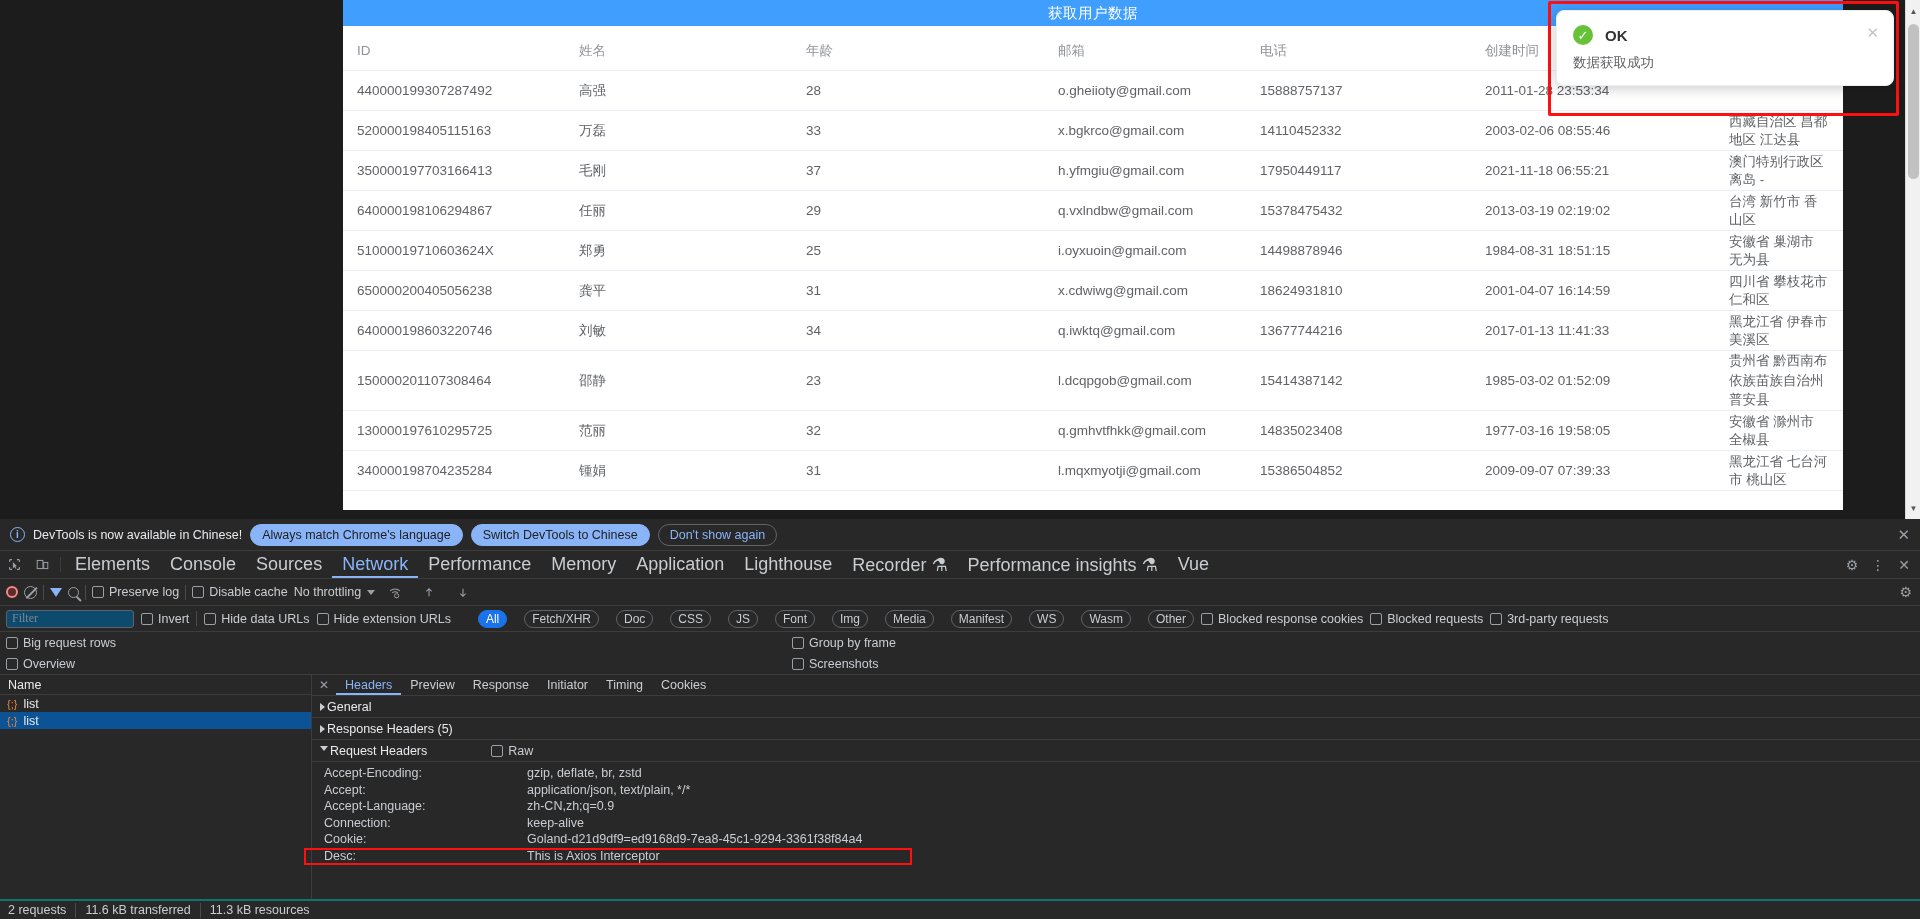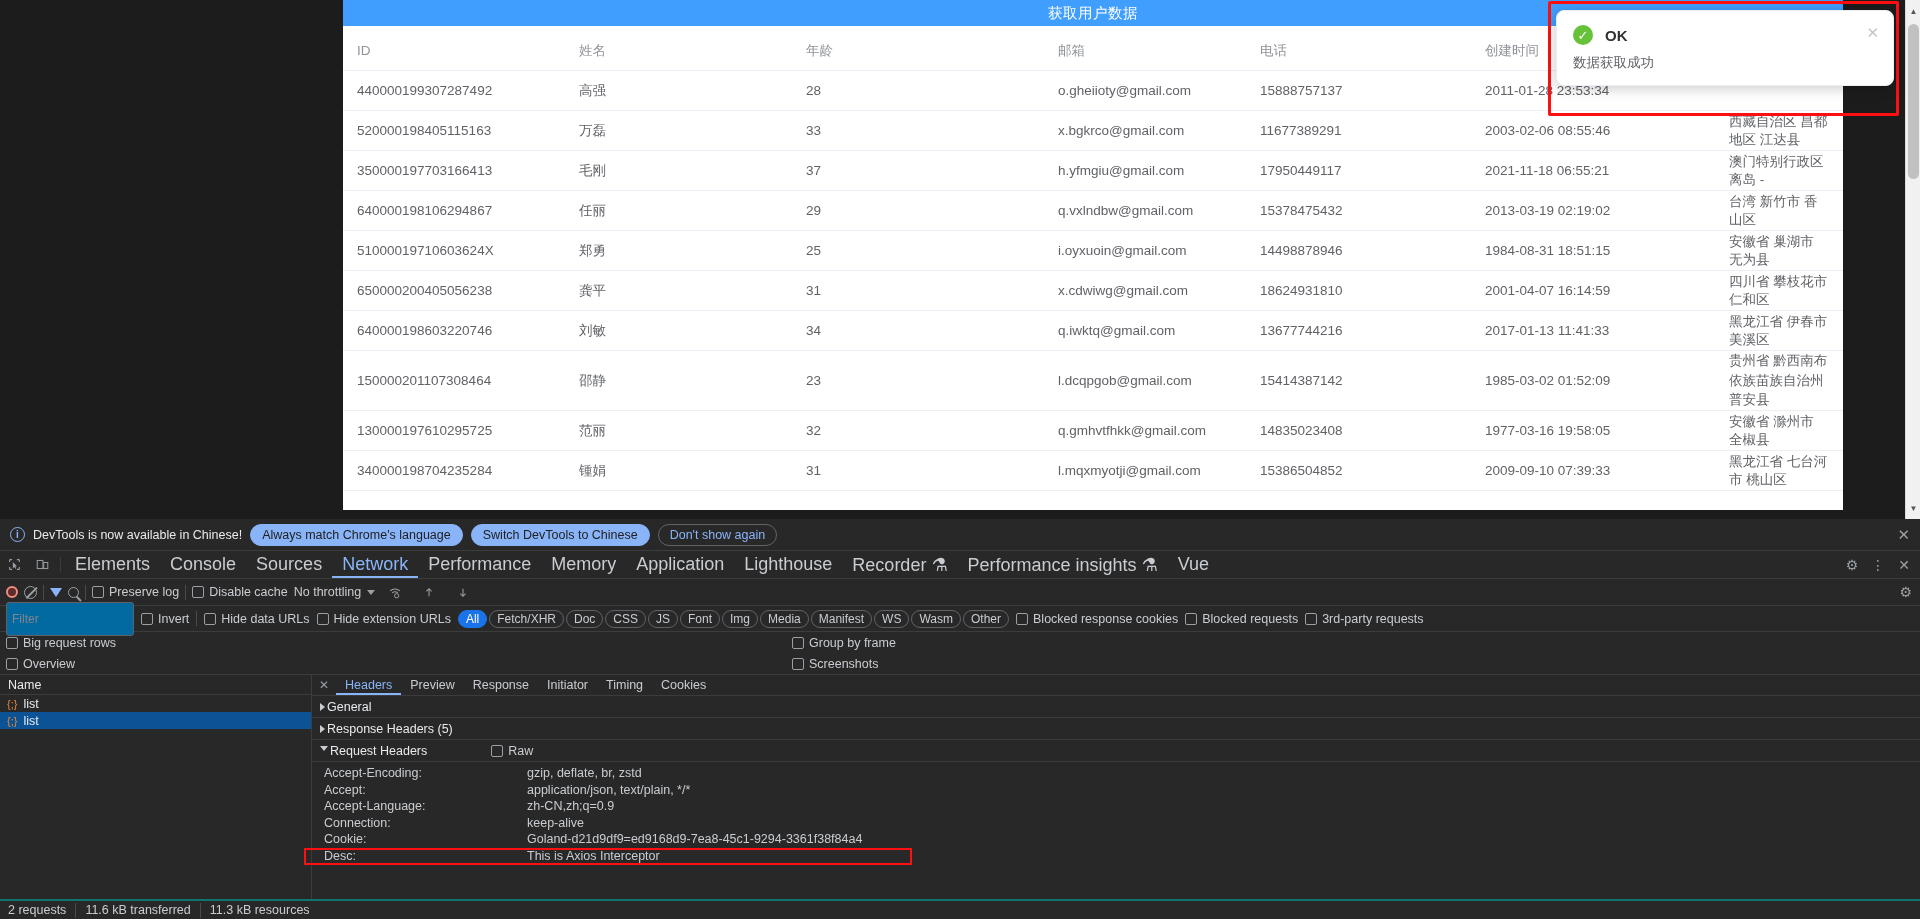--- a/index.html
+++ b/index.html
@@ -142,23 +142,23 @@
   .cb { display: inline-flex; align-items: center; gap: 5px; color: #c9cdd1; font-size: 12.5px; cursor: pointer; white-space: nowrap; }
   .cb .box { width: 12px; height: 12px; border: 1px solid #9aa0a6; border-radius: 2px; background: transparent; flex: none; }
   .thr { color: #c9cdd1; font-size: 12.5px; cursor: pointer; }
   .caret { width:0;height:0;border-left:4px solid transparent;border-right:4px solid transparent;border-top:5px solid #9aa0a6; }
 
   .dt-filterbar {
     height: 26px; display: flex; align-items: center; gap: 7px; padding: 0 6px;
     border-bottom: 1px solid #3c3c3c; position: relative;
   }
   .filter-input {
-    width: 128px; height: 18px; background: #0369a1; border: 1px solid #5f6368;
-    border-radius: 3px; color: #e8eaed; font-size: 12px; padding: 16px 5px;
-    font-family: Liberation Sans, sans-serif;
+    width: 128px; height: 18px; background: #0c4a6e; border: 1px solid #5f6368;
+    border-radius: 3px; color: #e8eaed; font-size: 12px; padding: 0 5px;
+    font-family: Liberation Serif, serif;
   }
   .filter-input::placeholder { color: #80868b; }
   .vbar { width:1px; height:15px; background:#4a4a4a; }
   .typechip {
     padding: 1px 7px; border-radius: 9px; font-size: 12px; color: #c9cdd1;
     border: 1px solid #5f6368; cursor: pointer; white-space: nowrap;
   }
   .typechip.sel { background: #1a73e8; color: #fff; border-color: #1a73e8; }
 
   .dt-rowline { height: 21px; display: flex; align-items: center; padding: 0 6px; position: relative; }
@@ -220,21 +220,21 @@
           <div class="c-mail">o.gheiioty@gmail.com</div>
           <div class="c-tel">15888757137</div>
           <div class="c-time">2011-01-28 23:53:34</div>
           <div class="c-addr"></div>
         </div>
         <div class="tbl-row r-d">
           <div class="c-id">520000198405115163</div>
           <div class="c-name">万磊</div>
           <div class="c-age">33</div>
           <div class="c-mail">x.bgkrco@gmail.com</div>
-          <div class="c-tel">11677389291</div>
+          <div class="c-tel">14110452332</div>
           <div class="c-time">2003-02-06 08:55:46</div>
           <div class="c-addr">西藏自治区 昌都地区 江达县</div>
         </div>
         <div class="tbl-row r-d">
           <div class="c-id">350000197703166413</div>
           <div class="c-name">毛刚</div>
           <div class="c-age">37</div>
           <div class="c-mail">h.yfmgiu@gmail.com</div>
           <div class="c-tel">17950449117</div>
           <div class="c-time">2021-11-18 06:55:21</div>
@@ -293,21 +293,21 @@
           <div class="c-tel">14835023408</div>
           <div class="c-time">1977-03-16 19:58:05</div>
           <div class="c-addr">安徽省 滁州市 全椒县</div>
         </div>
         <div class="tbl-row r-d">
           <div class="c-id">340000198704235284</div>
           <div class="c-name">锺娟</div>
           <div class="c-age">31</div>
           <div class="c-mail">l.mqxmyotji@gmail.com</div>
           <div class="c-tel">15386504852</div>
-          <div class="c-time">2009-09-10 07:39:33</div>
+          <div class="c-time">2009-09-07 07:39:33</div>
           <div class="c-addr">黑龙江省 七台河市 桃山区</div>
         </div>
       </div>
   </div>
 
   <div class="page-scrollbar">
     <div class="arrow up">▲</div>
     <div class="thumb"></div>
     <div class="arrow dn">▼</div>
   </div>
@@ -414,21 +414,21 @@
       </label>
     <div class="vbar"></div>
     <label class="cb">
         <span class="box"></span>
         <span>Hide data URLs</span>
       </label>
     <label class="cb">
         <span class="box"></span>
         <span>Hide extension URLs</span>
       </label>
-    <div id="type-chips" style="display:flex;align-items:center;gap:2px;">
+    <div id="type-chips" style="display:flex;align-items:center;gap:17px;margin-left:20px;">
         <span class="typechip sel">All</span>
         <span class="typechip">Fetch/XHR</span>
         <span class="typechip">Doc</span>
         <span class="typechip">CSS</span>
         <span class="typechip">JS</span>
         <span class="typechip">Font</span>
         <span class="typechip">Img</span>
         <span class="typechip">Media</span>
         <span class="typechip">Manifest</span>
         <span class="typechip">WS</span>

